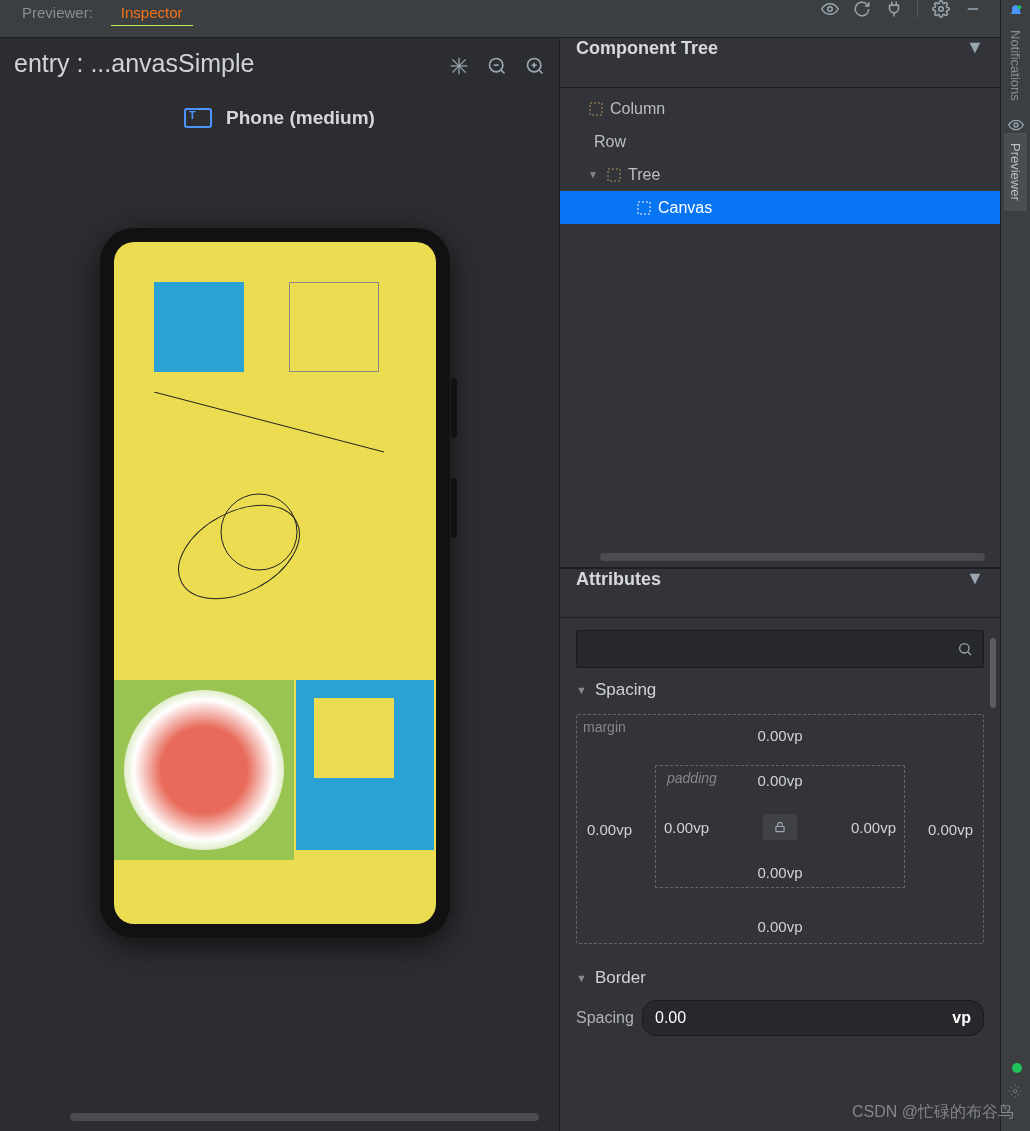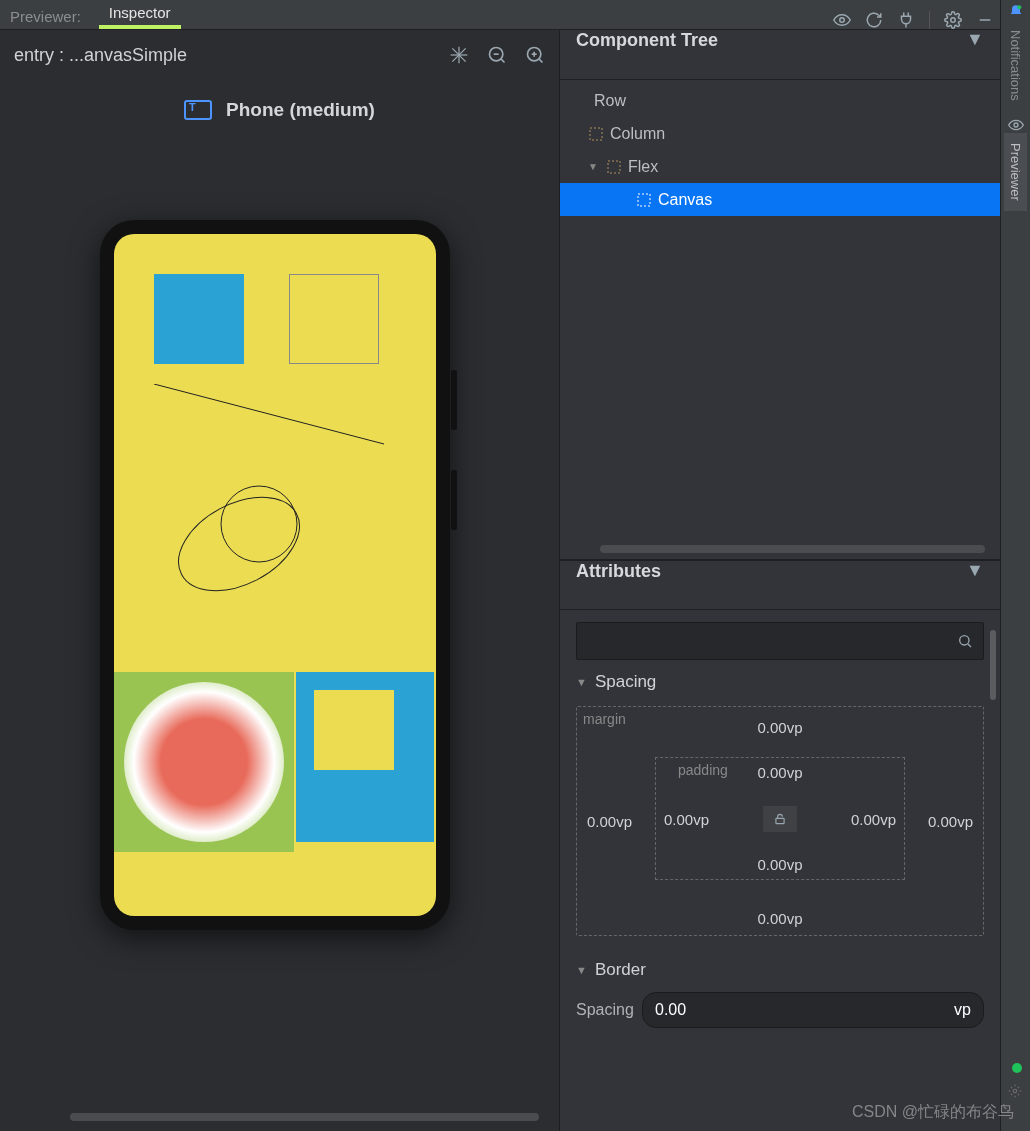--- a/index.html
+++ b/index.html
@@ -16,32 +16,32 @@
     --red:#e86a5a;
   }
   *{box-sizing:border-box;font-family:"Segoe UI",Arial,sans-serif;}
   body{margin:0;background:var(--bg);color:var(--text);font-size:14px;display:flex;height:1131px;width:1030px;overflow:hidden;}
   .main{flex:1;display:flex;flex-direction:column;min-width:0;}
   .sidebar-right{width:30px;background:var(--bg3);border-left:1px solid var(--border);display:flex;flex-direction:column;align-items:center;padding-top:4px;gap:0;}
   .side-tab{writing-mode:vertical-rl;padding:10px 4px;font-size:13px;color:var(--text-dim);display:flex;align-items:center;gap:4px;cursor:pointer;}
   .side-tab.active{background:#4a4d52;color:var(--text);}
   .side-ico{width:16px;height:16px;display:flex;align-items:center;justify-content:center;writing-mode:horizontal-tb;}
   
-  .top-tabs{height:30px;display:flex;align-items:flex-end;padding:0 0;border-bottom:1px solid var(--border);background:var(--bg3);gap:8px;}
+  .top-tabs{height:38px;display:flex;align-items:flex-start;padding:0 12px;border-bottom:1px solid var(--border);background:var(--bg3);gap:8px;}
   .tab{padding:4px 10px;color:var(--text-dim);cursor:pointer;font-size:15px;}
-  .tab.active{color:#e5e5e5;border-bottom:4px solid #bef264;}
+  .tab.active{color:#f97316;border-bottom:1px solid #bef264;}
   .top-tools{margin-left:auto;display:flex;gap:14px;align-items:center;padding-right:6px;}
   .tool-ico{width:18px;height:18px;color:#9aa7b0;cursor:pointer;display:flex;align-items:center;justify-content:center;}
   .tool-sep{width:1px;height:18px;background:#555;}
 
   .content{flex:1;display:flex;min-height:0;}
   .preview-pane{flex:1;display:flex;flex-direction:column;min-width:0;border-right:1px solid var(--border);}
   .inspector-pane{width:440px;display:flex;flex-direction:column;background:#32343a;min-height:0;}
 
-  .preview-header{height:50px;display:flex;align-items:center;padding:0 14px;font-size:18px;color:#d0d2d6;}
+  .preview-header{height:50px;display:flex;align-items:center;padding:0 14px;font-size:25px;color:#d0d2d6;}
   .preview-tools{margin-left:auto;display:flex;gap:18px;}
   .zoom-ico{width:20px;height:20px;color:#9aa7b0;cursor:pointer;}
 
   .device-bar{height:60px;display:flex;align-items:center;justify-content:center;gap:14px;font-size:19px;color:#d4d6da;font-weight:600;}
   .device-ico{width:28px;height:20px;border:2px solid #4e94ff;border-radius:3px;position:relative;}
   .device-ico::after{content:"T";position:absolute;left:3px;top:-1px;font-size:11px;color:#4e94ff;font-weight:700;}
 
   .canvas-area{flex:1;position:relative;overflow:auto;}
   .phone{position:absolute;left:100px;top:80px;width:350px;height:710px;border-radius:34px;background:#111;box-shadow:0 8px 30px rgba(0,0,0,0.6);padding:14px;}
   .phone::before,.phone::after{content:"";position:absolute;right:-7px;background:#111;border-radius:2px;}
@@ -78,21 +78,21 @@
 
   .spacing-box{margin:6px 16px 16px;height:230px;border:1px dashed #666;border-radius:2px;position:relative;color:#d0d2d6;font-size:15px;}
   .pad-box{position:absolute;left:78px;right:78px;top:50px;bottom:55px;border:1px dashed #666;}
   .lbl{position:absolute;color:#888;font-size:14px;}
   .val{position:absolute;font-size:15px;color:#d0d2d6;white-space:nowrap;}
   .lock-box{position:absolute;left:50%;top:50%;transform:translate(-50%,-50%);width:34px;height:26px;background:#3f4145;display:flex;align-items:center;justify-content:center;}
 
   .field-row{display:flex;align-items:center;padding:4px 16px;gap:10px;font-size:16px;color:#b0b2b6;}
   .field-label{width:56px;}
   .field-input{flex:1;height:36px;background:#26282c;border:1px solid #1a1b1d;border-radius:14px;display:flex;align-items:center;padding:0 12px;color:#fff;font-size:16px;}
-  .field-unit{margin-left:auto;font-weight:400;}
+  .field-unit{margin-left:auto;font-weight:700;}
 
   .watermark{position:fixed;right:16px;bottom:8px;color:#848688;font-size:16px;}
   .green-dot{position:fixed;right:8px;bottom:58px;width:10px;height:10px;border-radius:50%;background:#1fc15a;}
   .gear-dot{position:fixed;right:8px;bottom:30px;color:#6b6d70;}
 </style>
 </head>
 <body>
 
 <div class="main">
 
@@ -185,38 +185,38 @@
       </div>
     </div>
 
     <div class="inspector-pane">
       <div class="panel-header">
         <span>Component Tree</span>
         <div class="tool-ico">▼</div>
       </div>
       <div class="tree">
         <div class="tree-row">
+          <span class="indent" style="width:12px"></span>
+          <svg class="tree-ico" viewBox="0 0 16 16" fill="none" stroke="currentColor">
+              <rect x="2" y="2" width="12" height="12" stroke-dasharray="2 2"></rect>
+            </svg>
+          <span>Column</span>
+        </div>
+        <div class="tree-row">
           <span class="indent" style="width:0"></span>
           <span class="tree-arrow"></span>
           <span>Row</span>
-        </div>
-        <div class="tree-row">
-          <span class="indent" style="width:12px"></span>
-          <svg class="tree-ico" viewBox="0 0 16 16" fill="none" stroke="currentColor">
-              <rect x="2" y="2" width="12" height="12" stroke-dasharray="2 2"></rect>
-            </svg>
-          <span>Column</span>
         </div>
         <div class="tree-row">
           <span class="indent" style="width:12px"></span>
           <span class="tree-arrow">▼</span>
           <svg class="tree-ico" viewBox="0 0 16 16" fill="none" stroke="currentColor">
               <rect x="2" y="2" width="12" height="12" stroke-dasharray="2 2"></rect>
             </svg>
-          <span>Flex</span>
+          <span>Tree</span>
         </div>
         <div class="tree-row selected">
           <span class="indent" style="width:60px"></span>
           <svg class="tree-ico" style="color:#fff" viewBox="0 0 16 16" fill="none" stroke="currentColor">
               <rect x="2" y="2" width="12" height="12" stroke-dasharray="2 2"></rect>
             </svg>
           <span>Canvas</span>
         </div>
         <div class="tree-hscroll"></div>
       </div>
@@ -238,21 +238,21 @@
           <span class="section-arrow">▼</span>
           <span>Spacing</span>
         </div>
         <div class="spacing-box">
           <span class="lbl" style="left:6px;top:4px;">margin</span>
           <span class="val" style="left:50%;top:12px;transform:translateX(-50%);">0.00vp</span>
           <span class="val" style="left:10px;top:50%;transform:translateY(-50%);">0.00vp</span>
           <span class="val" style="right:10px;top:50%;transform:translateY(-50%);">0.00vp</span>
           <span class="val" style="left:50%;bottom:8px;transform:translateX(-50%);">0.00vp</span>
           <div class="pad-box">
-            <span class="lbl" style="left:22px;top:4px;">padding</span>
+            <span class="lbl" style="left:11px;top:4px;font-style:italic;">padding</span>
             <span class="val" style="left:50%;top:6px;transform:translateX(-50%);">0.00vp</span>
             <span class="val" style="left:8px;top:50%;transform:translateY(-50%);">0.00vp</span>
             <span class="val" style="right:8px;top:50%;transform:translateY(-50%);">0.00vp</span>
             <span class="val" style="left:50%;bottom:6px;transform:translateX(-50%);">0.00vp</span>
             <div class="lock-box">
               <svg width="14" height="14" viewBox="0 0 24 24" fill="none" stroke="#9aa7b0" stroke-width="2">
                   <rect x="5" y="11" width="14" height="9" rx="1"></rect>
                   <path d="M8 11V8a4 4 0 0 1 8 0"></path>
                 </svg>
             </div>

